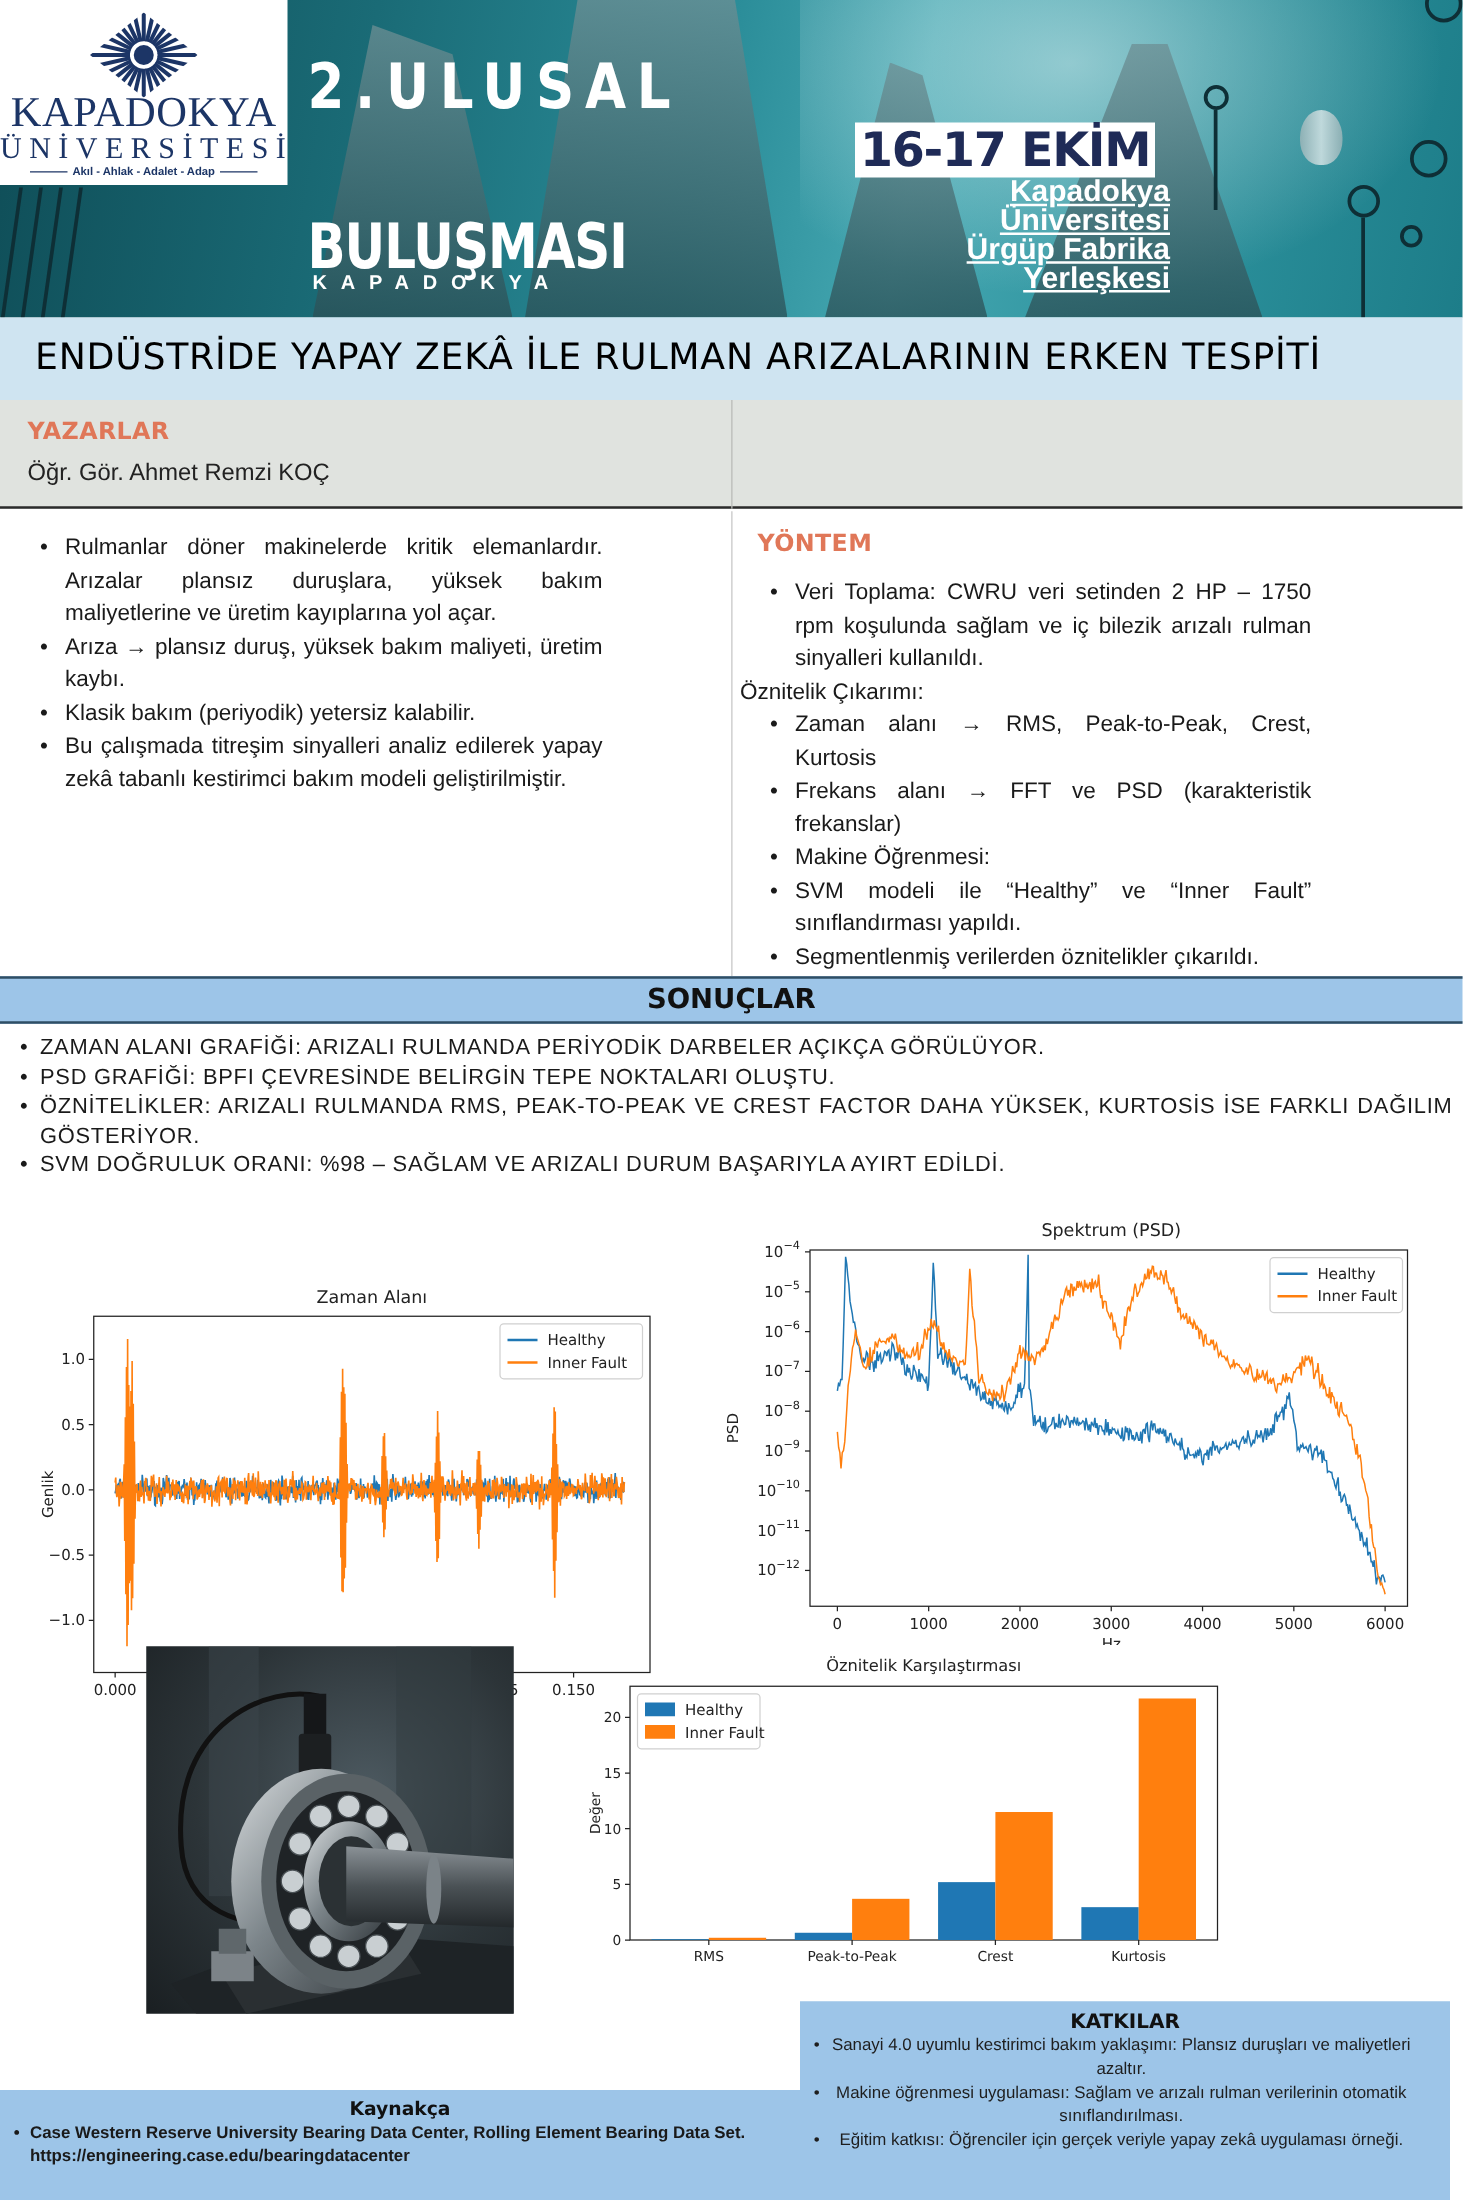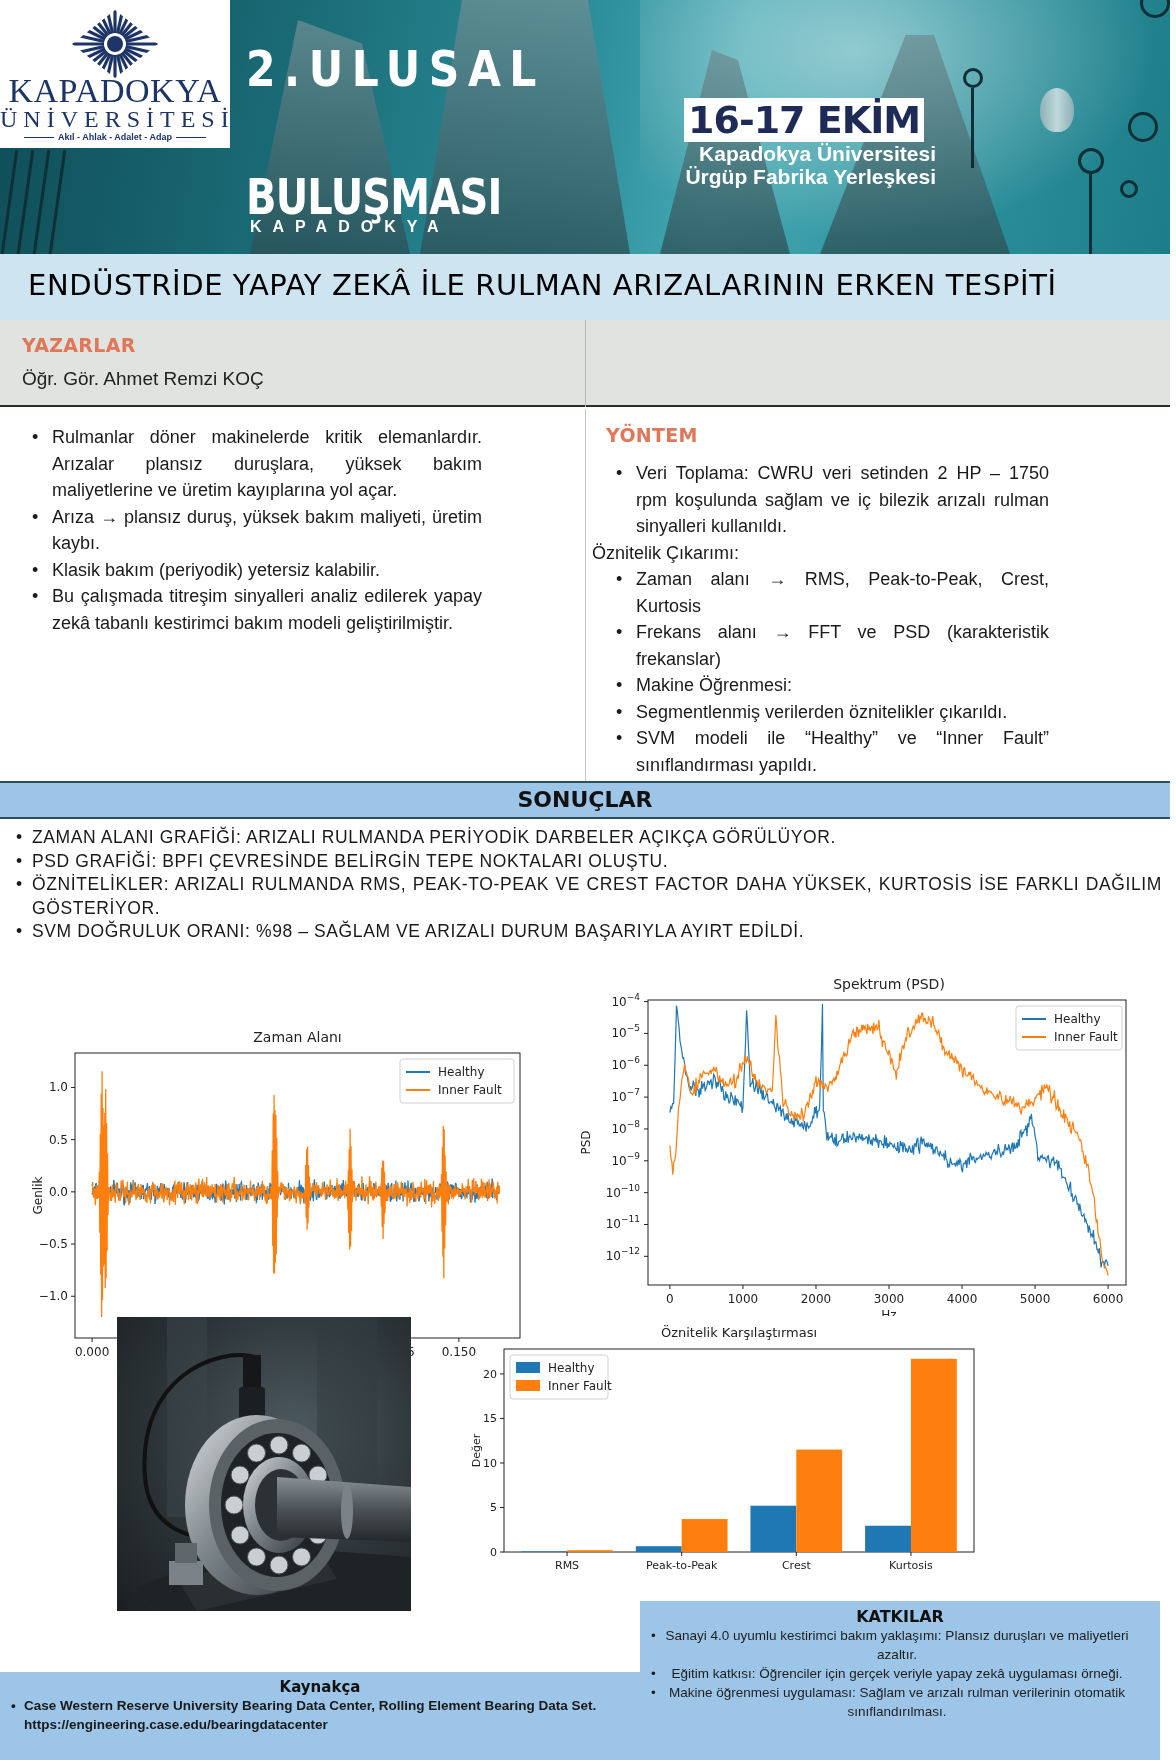--- a/index.html
+++ b/index.html
@@ -39,21 +39,21 @@
   .event-main { position:absolute; left:246px; top:96px; width:344px; height:70px; border:5px solid #ffffff;
     font-family:"DejaVu Sans", sans-serif; font-weight:bold; font-size:54px; line-height:60px; color:#ffffff;
     padding-left:6px; letter-spacing:-2px; white-space:nowrap; overflow:hidden; }
   .event-sub { position:absolute; left:246px; top:168px; font-family:"DejaVu Sans", sans-serif; font-weight:bold;
     font-size:50px; color:#ffffff; transform: scaleX(0.8); transform-origin:left; letter-spacing:-1px; }
   .event-place { position:absolute; left:250px; top:218px; font-size:16px; color:#ffffff; letter-spacing:11px; font-weight:bold; }
 
   .date-box { position:absolute; left:684px; top:98px; background:#ffffff; color:#1f2b57; font-family:"DejaVu Sans", sans-serif;
     font-weight:bold; font-size:38px; line-height:44px; padding:0 4px; letter-spacing:-1px; }
   .venue { position:absolute; left:684px; top:142px; width:252px; text-align:right; color:#ffffff; font-weight:bold;
-    font-size:21px; line-height:23px; }
+    font-size:24px; line-height:23px;text-decoration:underline; }
 
   
   .title-bar { position:absolute; left:0; top:254px; width:1170px; height:66px; background:#cfe4f1; }
   .title-bar h1 { position:absolute; left:28px; top:14px; font-family:"DejaVu Sans", sans-serif; font-weight:normal;
     font-size:29px; letter-spacing:0.6px; color:#000000; white-space:nowrap; }
 
   
   .authors { position:absolute; left:0; top:320px; width:1170px; height:87px; background:#e0e3df; border-bottom:2px solid #2b2b2b; }
   .authors .divider { position:absolute; left:585px; top:0; width:1px; height:87px; background:#b8bab7; }
   .sec-head { font-family:"DejaVu Sans", sans-serif; font-weight:bold; color:#e07758; font-size:19px; letter-spacing:0.3px; }
@@ -206,22 +206,22 @@
 </div>
 
 <div class="col right">
   <div class="sec-head">YÖNTEM</div>
   <ul class="body-list" id="method-list">
     <li>Veri Toplama: CWRU veri setinden 2 HP – 1750 rpm koşulunda sağlam ve iç bilezik arızalı rulman sinyalleri kullanıldı.</li>
     <li class="plain" style="margin-left:-14px;">Öznitelik Çıkarımı:</li>
     <li>Zaman alanı → RMS, Peak-to-Peak, Crest, Kurtosis</li>
     <li>Frekans alanı → FFT ve PSD (karakteristik frekanslar)</li>
     <li>Makine Öğrenmesi:</li>
+    <li>SVM modeli ile “Healthy” ve “Inner Fault” sınıflandırması yapıldı.</li>
     <li>Segmentlenmiş verilerden öznitelikler çıkarıldı.</li>
-    <li>SVM modeli ile “Healthy” ve “Inner Fault” sınıflandırması yapıldı.</li>
   </ul>
 </div>
 
 <div class="results-bar">
   <span>SONUÇLAR</span>
 </div>
 <ul class="results-list">
   <li>ZAMAN ALANI GRAFİĞİ: ARIZALI RULMANDA PERİYODİK DARBELER AÇIKÇA GÖRÜLÜYOR.</li>
   <li>PSD GRAFİĞİ: BPFI ÇEVRESİNDE BELİRGİN TEPE NOKTALARI OLUŞTU.</li>
   <li>ÖZNİTELİKLER: ARIZALI RULMANDA RMS, PEAK-TO-PEAK VE CREST FACTOR DAHA YÜKSEK, KURTOSİS İSE FARKLI DAĞILIM GÖSTERİYOR.</li>
@@ -406,22 +406,22 @@
 
     <rect x="52" y="244" width="34" height="24" fill="#7c8388"></rect>
     <rect x="58" y="226" width="22" height="20" fill="#5f676b"></rect>
   </svg>
 </div>
 
 <div class="katkilar">
   <h3>KATKILAR</h3>
   <ul>
     <li>Sanayi 4.0 uyumlu kestirimci bakım yaklaşımı: Plansız duruşları ve maliyetleri azaltır.</li>
+    <li>Makine öğrenmesi uygulaması: Sağlam ve arızalı rulman verilerinin otomatik sınıflandırılması.</li>
     <li>Eğitim katkısı: Öğrenciler için gerçek veriyle yapay zekâ uygulaması örneği.</li>
-    <li>Makine öğrenmesi uygulaması: Sağlam ve arızalı rulman verilerinin otomatik sınıflandırılması.</li>
   </ul>
 </div>
 
 <div class="kaynakca">
   <h3>Kaynakça</h3>
   <ul>
     <li>Case Western Reserve University Bearing Data Center, Rolling Element Bearing Data Set. https://engineering.case.edu/bearingdatacenter</li>
   </ul>
 </div>
 

